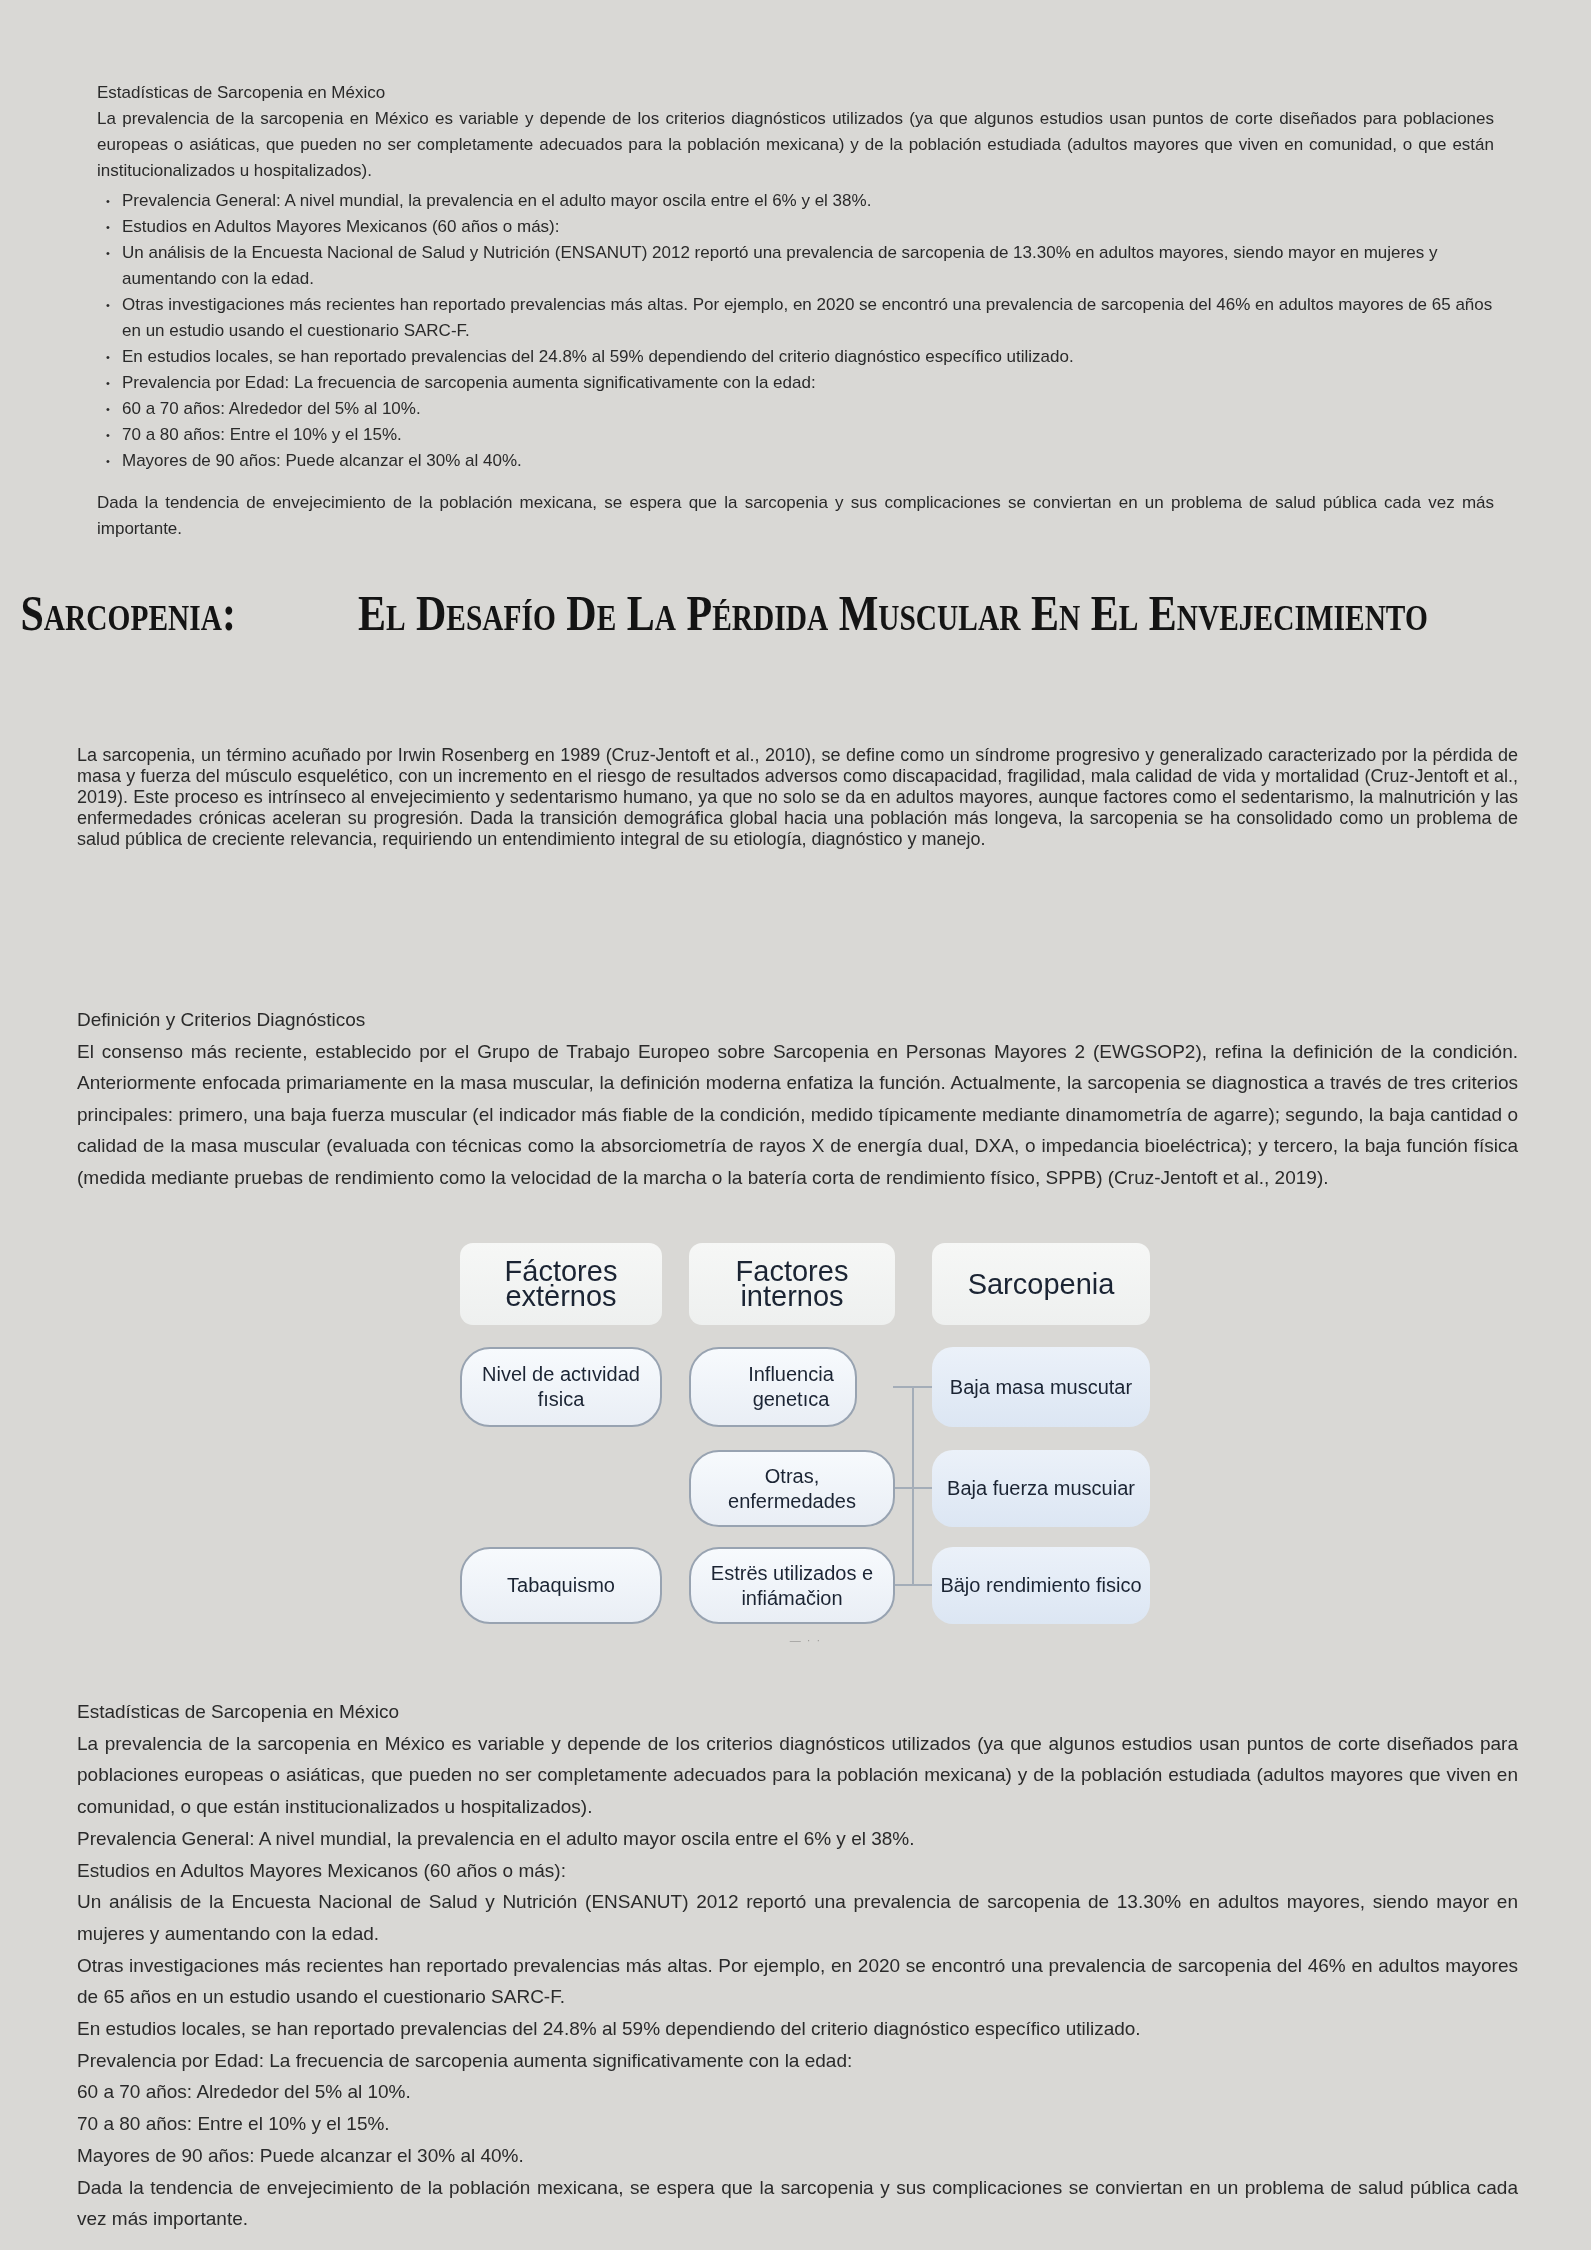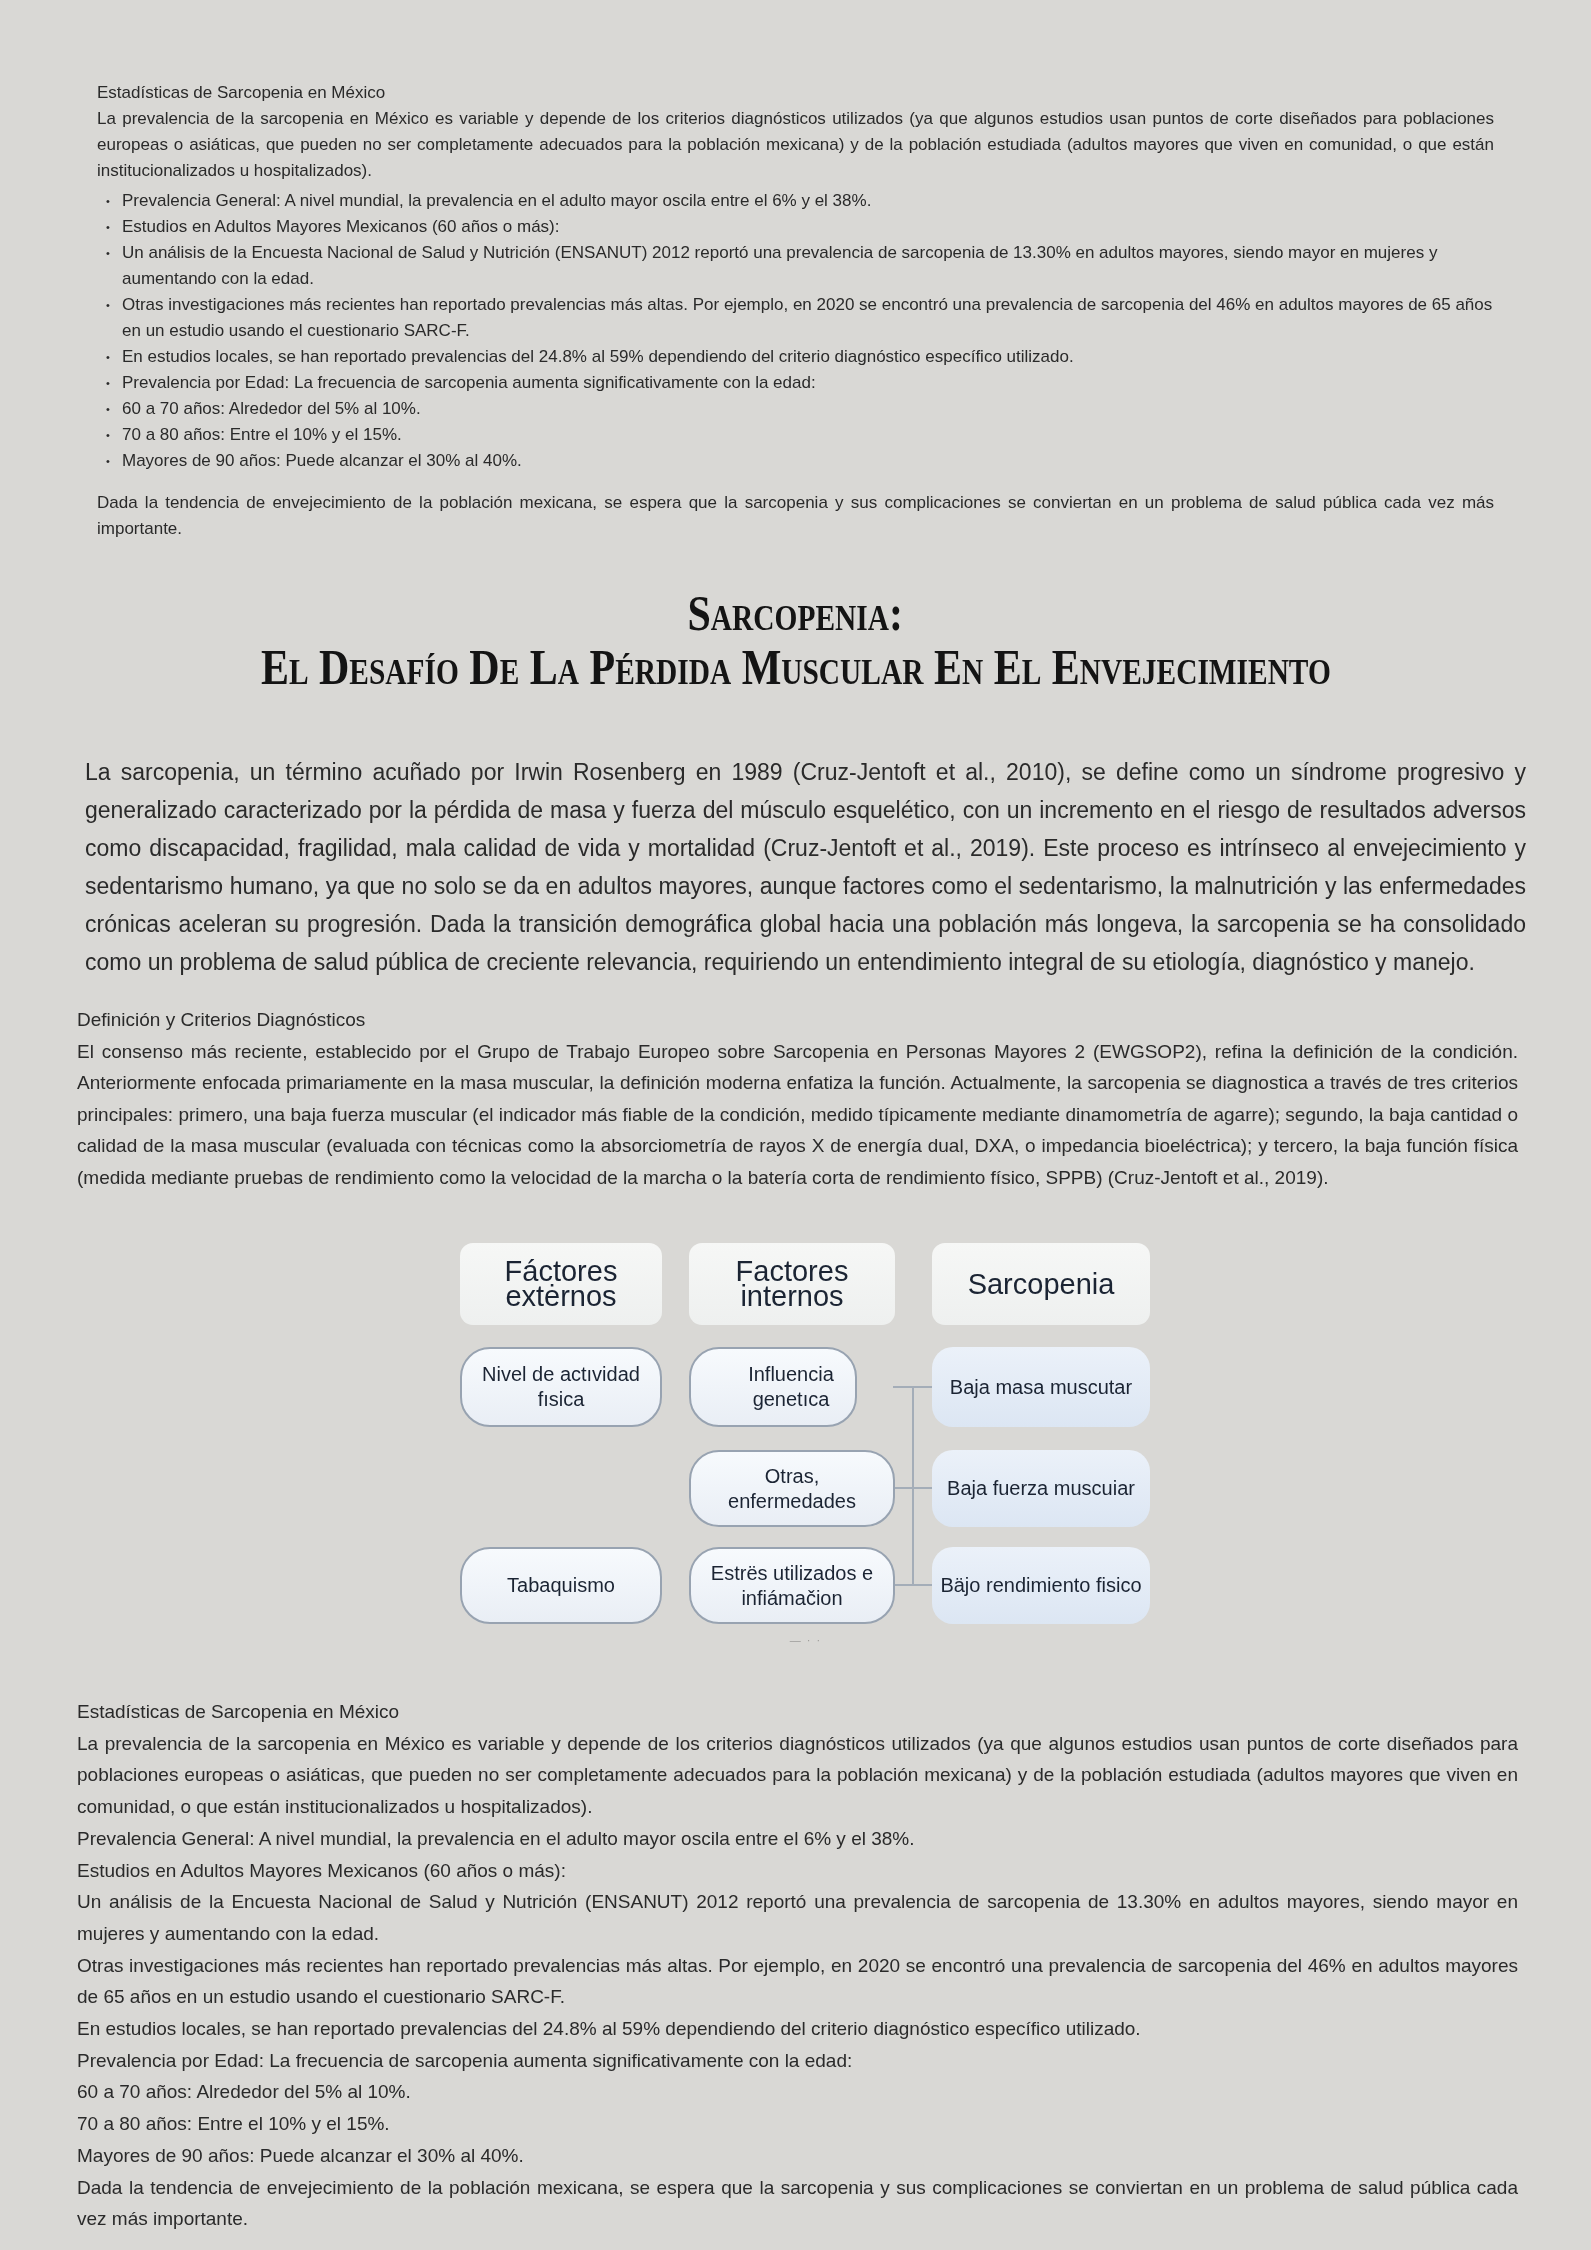--- a/index.html
+++ b/index.html
@@ -25,37 +25,37 @@
   .top-stats li{position:relative;padding-left:25px;text-align:left;}
   .top-stats li::before{
     content:"•";position:absolute;left:9px;top:0;
     font-size:11px;line-height:26px;color:#2a2a2a;
   }
   .top-stats .closing{margin:16px 0 0 0;text-align:justify;}
 
   
   .main-title{
     position:absolute;left:0;top:586px;width:1591px;
-    display:flex;flex-direction:column;align-items:center;
+    display:flex;flex-direction:row;align-items:center;
     font-family:"Liberation Serif",serif;
     font-variant:small-caps;
     font-weight:bold;
     color:#141414;
     line-height:54px;
   }
   .main-title .t-line{
     display:inline-block;white-space:nowrap;
     font-size:50px;transform:scaleX(0.84);transform-origin:center;
     letter-spacing:0px;
   }
 
   
   .intro-para{
     position:absolute;left:77px;top:745px;width:1441px;
-    font-size:23px;line-height:38px;text-align:justify;margin:8px;
+    font-size:18px;line-height:21px;text-align:justify;margin:0;
   }
   .definition{
     position:absolute;left:77px;top:1004px;width:1441px;
     font-size:19px;line-height:31.5px;
   }
   .definition .heading{margin:0 0 0 0;}
   .definition .body{margin:0;text-align:justify;}
 
   
   .diagram{position:absolute;left:0;top:0;width:1591px;height:2250px;pointer-events:none;}

